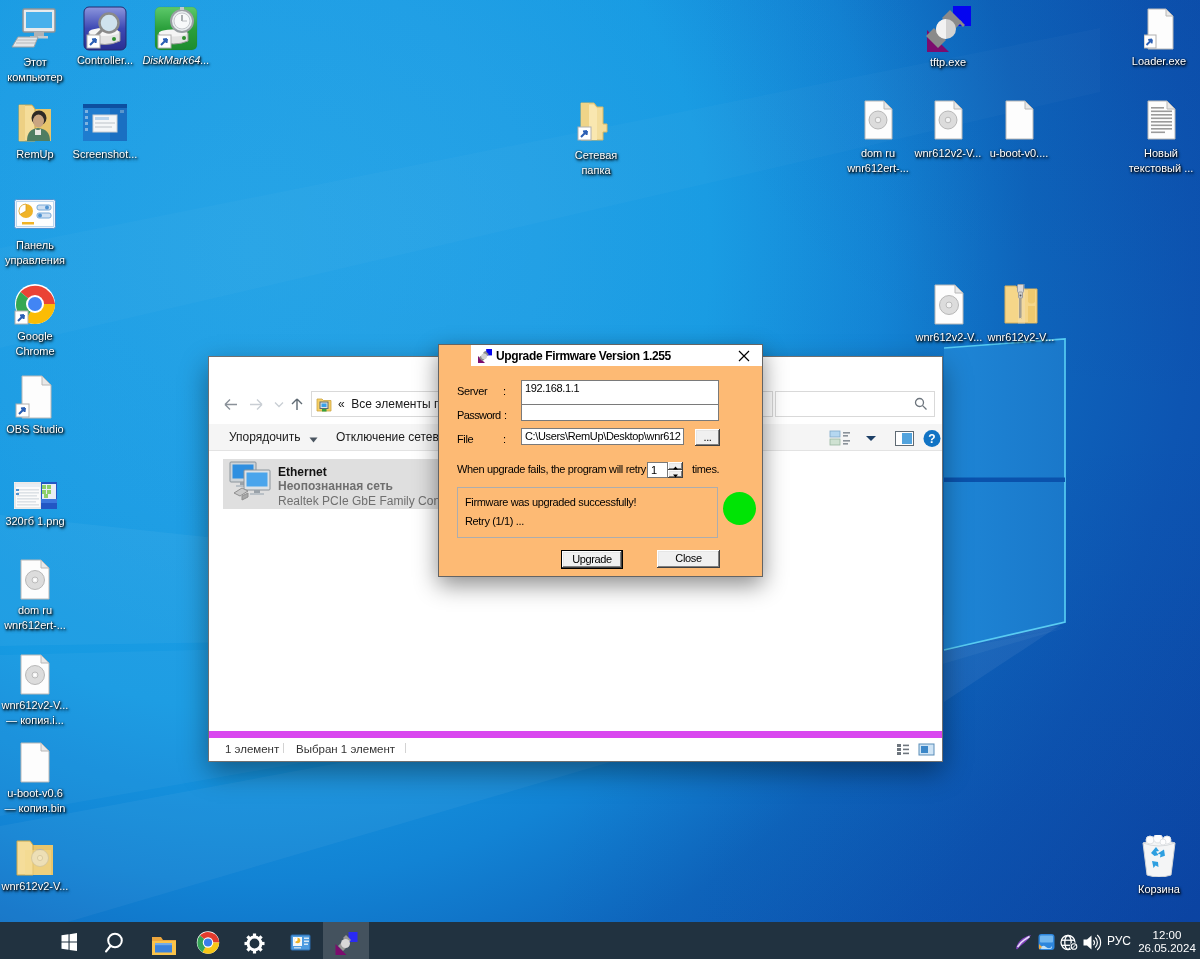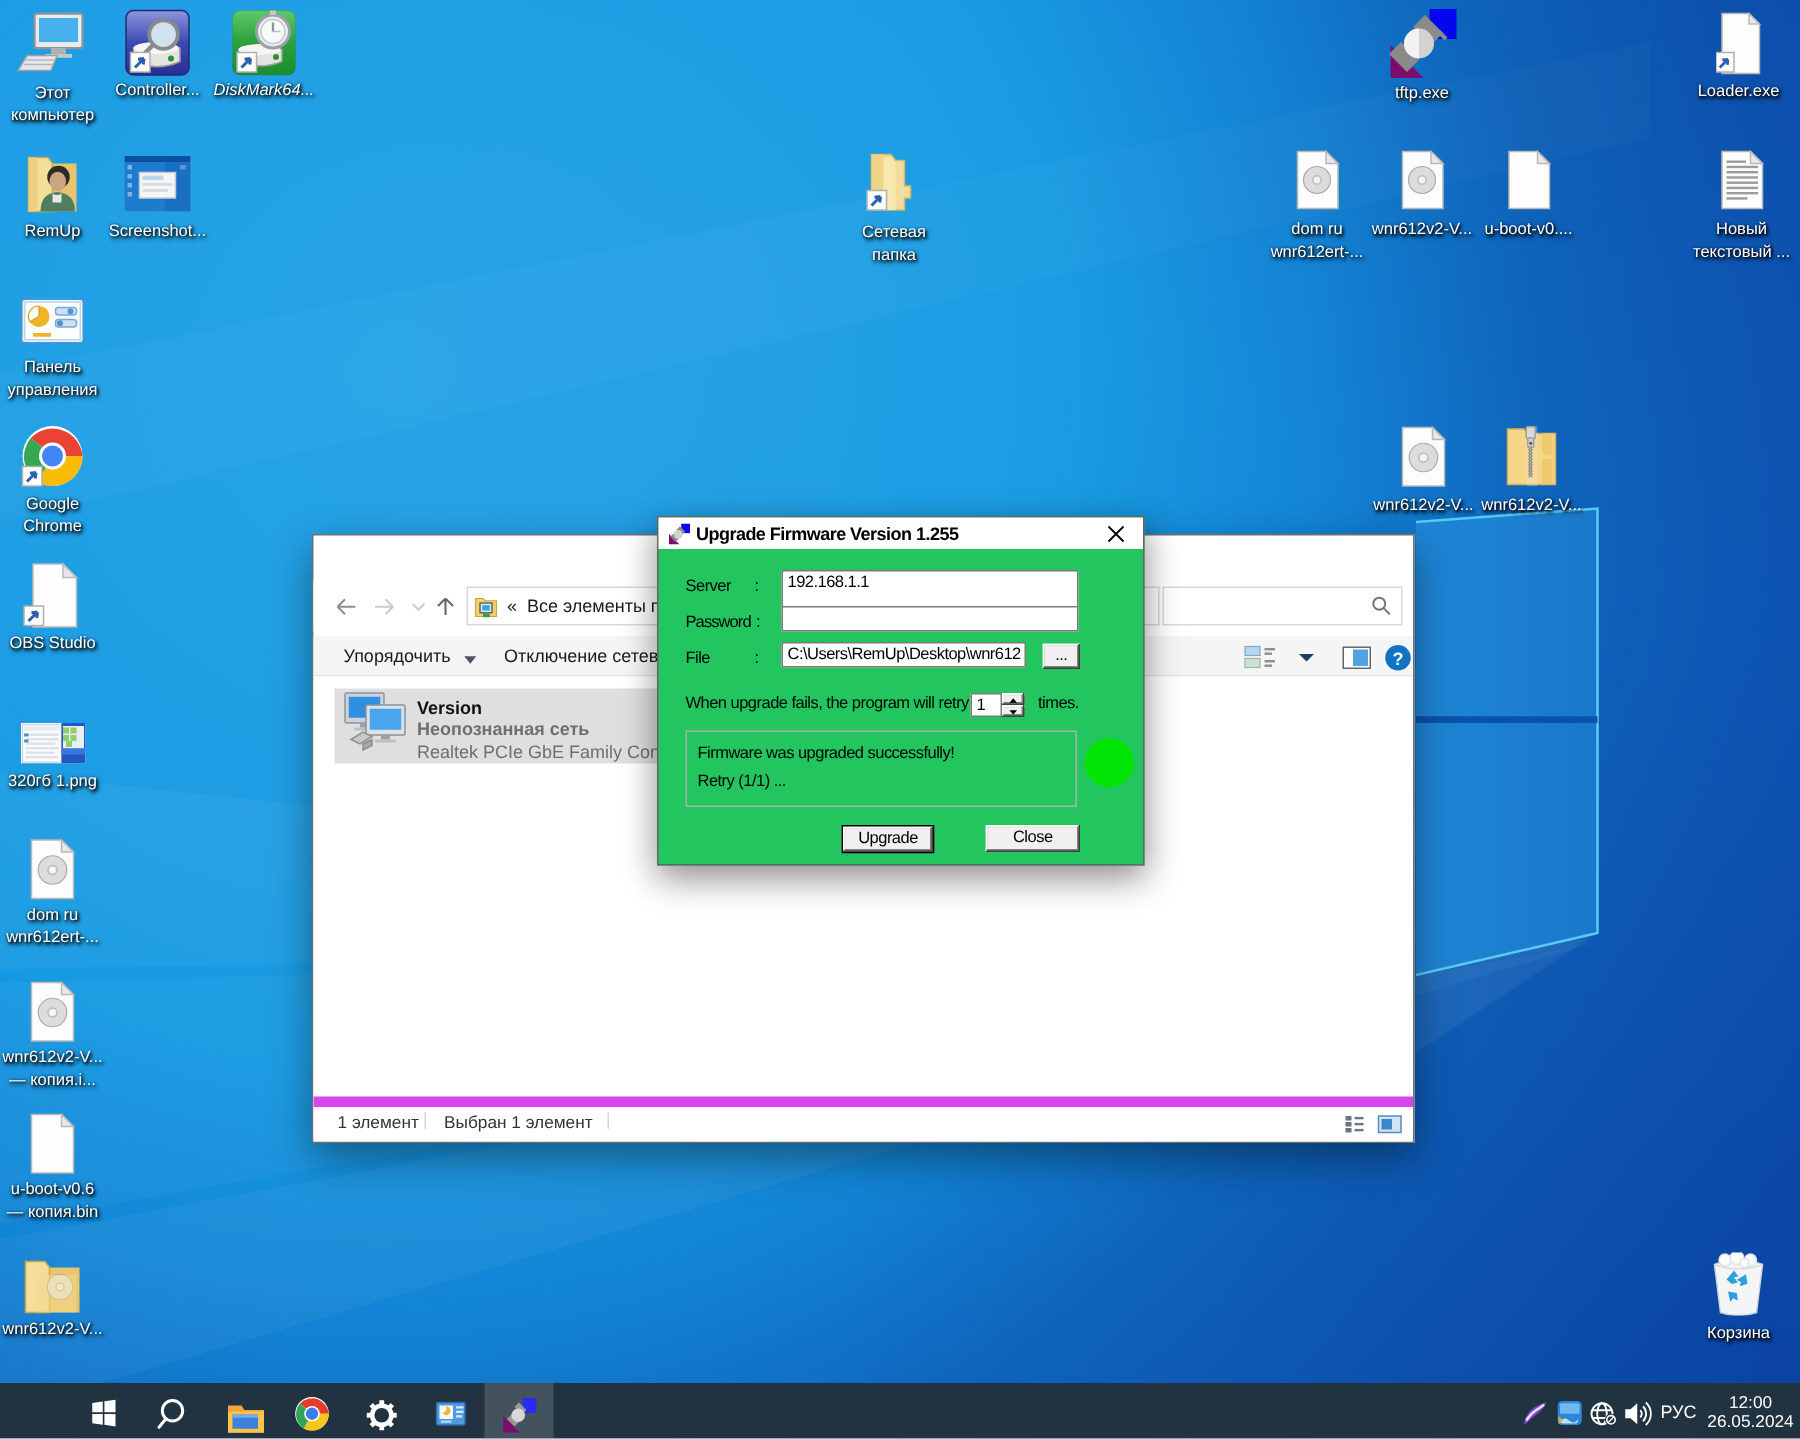--- a/index.html
+++ b/index.html
@@ -11,21 +11,21 @@
 #exp{position:absolute;left:208px;top:356px;width:735px;height:406px;background:#fff;border:1px solid #707070;box-shadow:0 10px 26px rgba(0,0,0,.4);box-sizing:border-box;}
 #exp .tb{height:30px;position:relative;}
 #exp .tb .ttl{position:absolute;left:30px;top:9px;font-size:12px;color:#6d6d6d;}
 
 #arow{position:absolute;left:0;top:30px;width:100%;height:34px;background:#fff;}
 .abox{position:absolute;box-sizing:border-box;border:1px solid #d9d9d9;background:#fff;height:26px;top:4px;}
 #toolbar{position:absolute;left:0;top:67px;width:100%;height:27px;background:#f5f5f5;border-bottom:1px solid #e3e3e3;box-sizing:border-box;font-size:12px;color:#1a1a1a;}
 #content{position:absolute;left:0;top:94px;width:100%;bottom:23px;background:#fff;}
 #sbar{position:absolute;left:0;bottom:0;width:100%;height:23px;background:#fff;border-top:7px solid #d946ef;font-size:11.5px;color:#333;}
 
-#dlg{position:absolute;left:438px;top:344px;width:325px;height:233px;background:#22c55e;border:1px solid #646464;box-shadow:0 8px 22px rgba(0,0,0,.45);box-sizing:border-box;font-size:11px;letter-spacing:-0.35px;color:#000;}
+#dlg{position:absolute;left:438px;top:344px;width:325px;height:233px;background:#fdba74;border:1px solid #646464;box-shadow:0 8px 22px rgba(0,0,0,.45);box-sizing:border-box;font-size:11px;letter-spacing:-0.35px;color:#000;padding-left:32px;}
 #dlg .dtb{height:21px;background:#fff;position:relative;}
 #dlg .dttl{position:absolute;left:25px;top:4px;font-size:12px;font-weight:600;color:#000;}
 .inp{position:absolute;background:#fff;border:1px solid #7a7a7a;box-sizing:border-box;font-size:11px;padding:1px 0 0 3px;white-space:nowrap;overflow:hidden;}
 .btn3{position:absolute;background:#f0f0f0;box-shadow:inset -1px -1px 0 #404040,inset 1px 1px 0 #fff,inset -2px -2px 0 #808080,inset 2px 2px 0 #e6e6e6;text-align:center;box-sizing:border-box;}
 .gbox{position:absolute;border:1px solid #adadad;box-sizing:border-box;}
 
 #task{position:absolute;left:0;top:922px;width:1200px;height:37px;background:#213240;padding-left:47px;}
 </style></head>
 <body>
 <svg id="wall" width="1200" height="959" viewBox="0 0 1200 959">
@@ -454,21 +454,21 @@
         <rect x="4.5" y="4.5" width="21" height="14" fill="#2f8fe0"></rect>
         <rect x="12" y="22" width="6" height="3" fill="#9aa2a9"></rect>
         <rect x="8" y="25" width="14" height="2" fill="#b9c0c6"></rect>
         <rect x="16" y="10" width="26" height="20" rx="1" fill="#dde2e6" stroke="#8b949b"></rect>
         <rect x="18.5" y="12.5" width="21" height="14" fill="#4aa5ec"></rect>
         <rect x="26" y="30" width="6" height="3" fill="#9aa2a9"></rect>
         <rect x="22" y="33" width="14" height="2" fill="#b9c0c6"></rect>
         <path d="M6 33 l8 -5 l6 3 l-8 5 z" fill="#c9c9c9" stroke="#8f8f8f"></path>
         <path d="M14 36 l6 -3 l0 4 l-6 3 z" fill="#a8a8a8" stroke="#8f8f8f"></path>
       </svg>
-      <span style="position:absolute;left:55px;top:5.5px;font-size:12px;color:#111;font-weight:700;">Version</span>
+      <span style="position:absolute;left:55px;top:5.5px;font-size:12px;color:#111;font-weight:700;">Ethernet</span>
       <span style="position:absolute;left:55px;top:20px;font-size:12px;color:#6f6f6f;font-weight:bold;">Неопознанная сеть</span>
       <span style="position:absolute;left:55px;top:34.5px;font-size:12px;color:#6f6f6f;">Realtek PCIe GbE Family Controller</span>
     </div>
   </div>
   <div id="sbar">
     <span style="position:absolute;left:16px;top:5px;">1 элемент</span>
     <span style="position:absolute;left:73px;top:3px;color:#d0d0d0;">|</span>
     <span style="position:absolute;left:87px;top:5px;">Выбран 1 элемент</span>
     <span style="position:absolute;left:195px;top:3px;color:#d0d0d0;">|</span>
     <svg width="44" height="23" viewBox="0 0 44 23" style="position:absolute;right:3px;top:0;">

